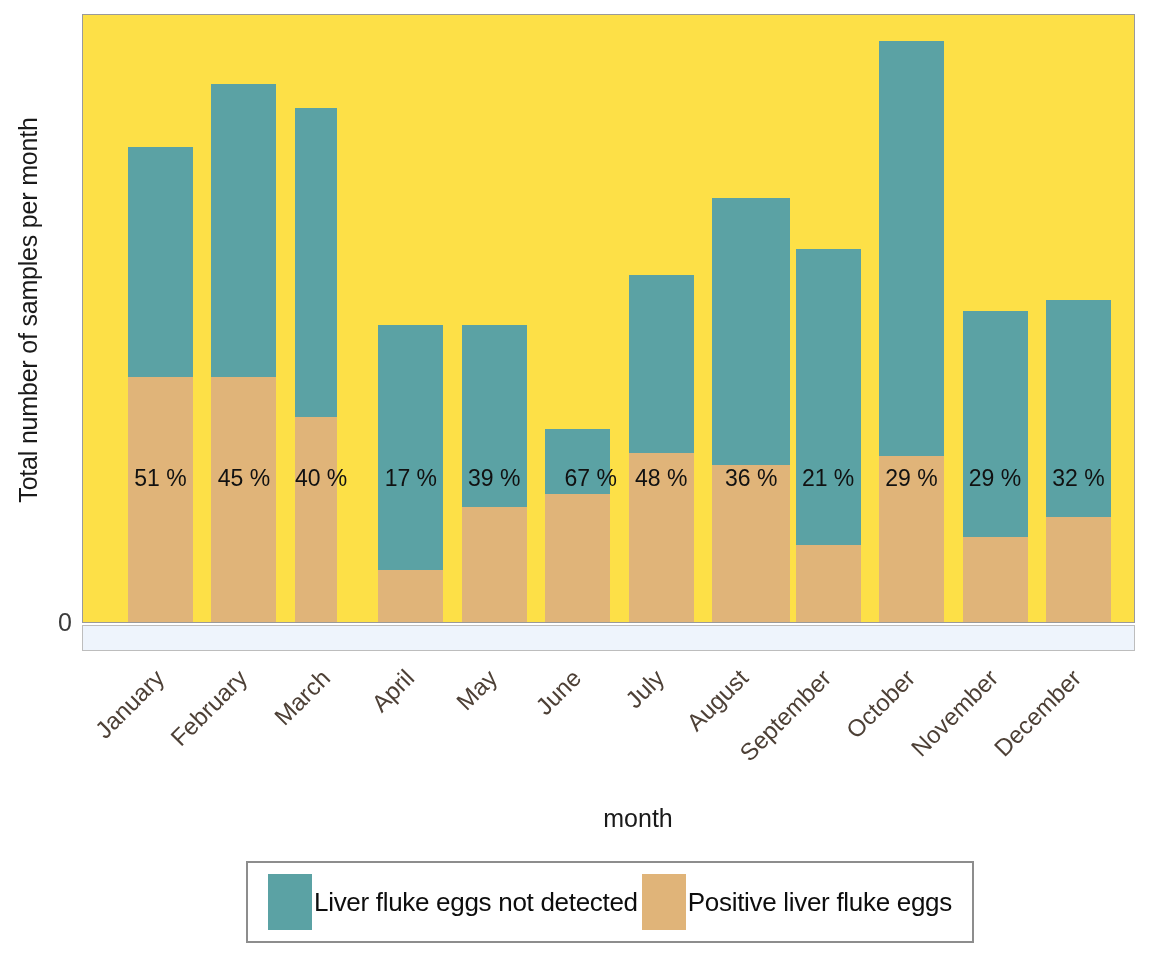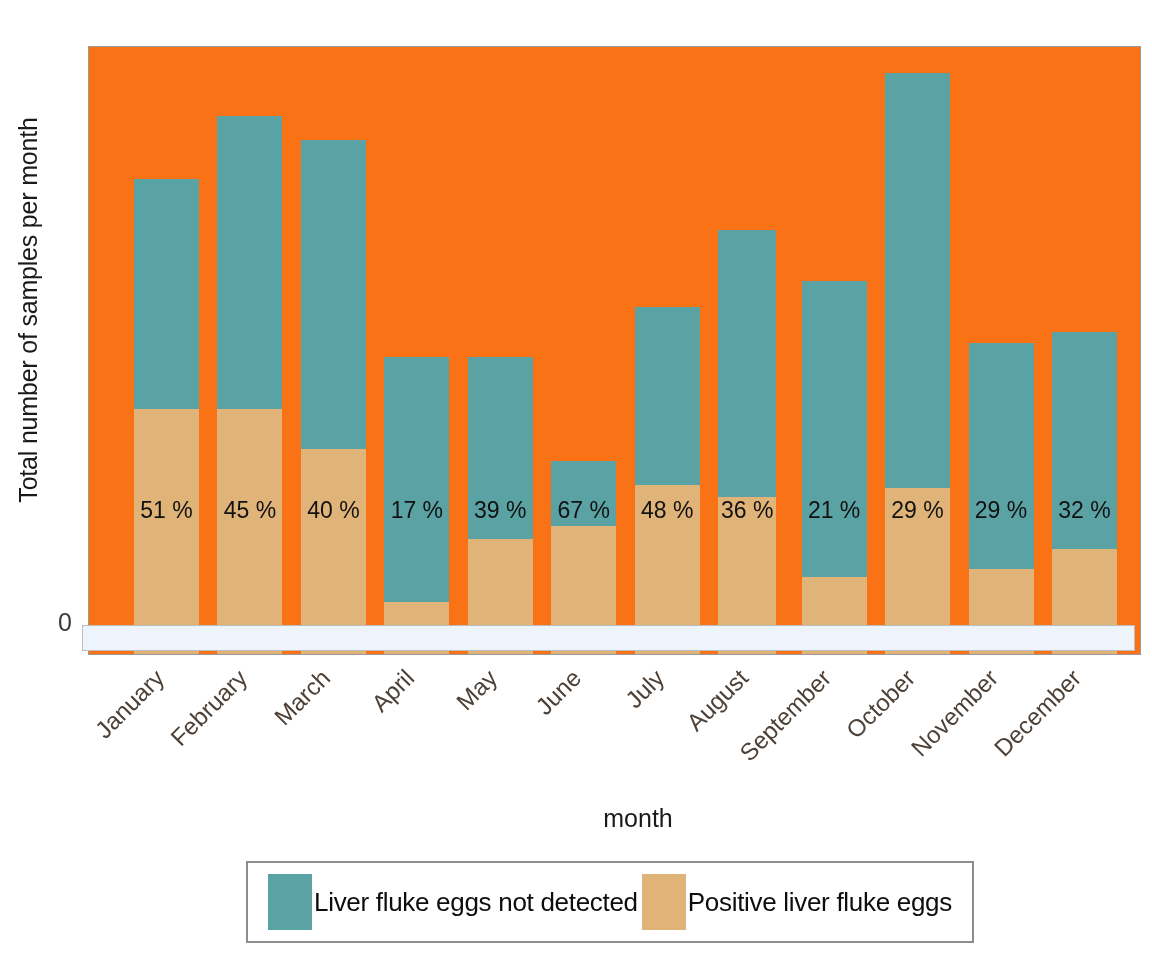--- a/index.html
+++ b/index.html
@@ -49,29 +49,28 @@
     width: 28px;
     text-align: right;
     font-size: 25px;
     color: #3b3b3b;
     line-height: 28px;
   }
 
   
   .plot-panel {
     position: absolute;
-    left: 88px;
+    left: 82px;
     top: 14px;
     width: 1053px;
     height: 609px;
-    background: #f97316;
+    background: #fde047;
     border: 1px solid #9a9a9a;
     box-sizing: border-box;
     overflow: hidden;
-    margin-top: 32px;
   }
 
   .bars-layer {
     position: absolute;
     left: 0; top: 0;
     width: 100%;
     height: 100%;
   }
 
   .bar-group {
@@ -186,46 +185,46 @@
         <div class="bar-group" style="left: 45px; width: 65px; height: 475px;">
           <div class="bar-seg seg-neg" style="background: rgb(91, 162, 164); bottom: 245px; height: 230px;"></div>
           <div class="bar-seg seg-pos" style="background: rgb(224, 180, 121); bottom: 0px; height: 245px;"></div>
           <div class="bar-pct-label" style="bottom: 131px;">51 %</div>
         </div>
         <div class="bar-group" style="left: 128.45px; width: 65px; height: 538px; border-radius: 19px;">
           <div class="bar-seg seg-neg" style="background: rgb(91, 162, 164); bottom: 245px; height: 293px;"></div>
           <div class="bar-seg seg-pos" style="background: rgb(224, 180, 121); bottom: 0px; height: 245px;"></div>
           <div class="bar-pct-label" style="bottom: 131px;">45 %</div>
         </div>
-        <div class="bar-group" style="left: 211.9px; width: 65px; height: 514px;">
+        <div class="bar-group" style="left: 211.9px; width: 42px; height: 514px;">
           <div class="bar-seg seg-neg" style="background: rgb(91, 162, 164); bottom: 205px; height: 309px;"></div>
           <div class="bar-seg seg-pos" style="background: rgb(224, 180, 121); bottom: 0px; height: 205px;"></div>
           <div class="bar-pct-label" style="bottom: 131px;">40 %</div>
         </div>
         <div class="bar-group" style="left: 295.35px; width: 65px; height: 297px;">
           <div class="bar-seg seg-neg" style="background: rgb(91, 162, 164); bottom: 52px; height: 245px;"></div>
           <div class="bar-seg seg-pos" style="background: rgb(224, 180, 121); bottom: 0px; height: 52px;"></div>
           <div class="bar-pct-label" style="bottom: 131px;">17 %</div>
         </div>
         <div class="bar-group" style="left: 378.8px; width: 65px; height: 297px;">
           <div class="bar-seg seg-neg" style="background: rgb(91, 162, 164); bottom: 115px; height: 182px;"></div>
           <div class="bar-seg seg-pos" style="background: rgb(224, 180, 121); bottom: 0px; height: 115px;"></div>
           <div class="bar-pct-label" style="bottom: 131px;">39 %</div>
         </div>
         <div class="bar-group" style="left: 462.25px; width: 65px; height: 193px;">
           <div class="bar-seg seg-neg" style="background: rgb(91, 162, 164); bottom: 128px; height: 65px;"></div>
           <div class="bar-seg seg-pos" style="background: rgb(224, 180, 121); bottom: 0px; height: 128px;"></div>
-          <div class="bar-pct-label" style="bottom: 131px;">67 %</div>
+          <div class="bar-pct-label" style="bottom: 131px; padding-left: 13px;">67 %</div>
         </div>
         <div class="bar-group" style="left: 545.7px; width: 65px; height: 347px; border-radius: 28px;">
           <div class="bar-seg seg-neg" style="background: rgb(91, 162, 164); bottom: 169px; height: 178px;"></div>
           <div class="bar-seg seg-pos" style="background: rgb(224, 180, 121); bottom: 0px; height: 169px;"></div>
           <div class="bar-pct-label" style="bottom: 131px;">48 %</div>
         </div>
-        <div class="bar-group" style="left: 629.15px; width: 58px; height: 424px; text-decoration: underline;">
+        <div class="bar-group" style="left: 629.15px; width: 78px; height: 424px; text-decoration: underline;">
           <div class="bar-seg seg-neg" style="background: rgb(91, 162, 164); bottom: 157px; height: 267px;"></div>
           <div class="bar-seg seg-pos" style="background: rgb(224, 180, 121); bottom: 0px; height: 157px;"></div>
           <div class="bar-pct-label" style="bottom: 131px;">36 %</div>
         </div>
         <div class="bar-group" style="left: 712.6px; width: 65px; height: 373px;">
           <div class="bar-seg seg-neg" style="background: rgb(91, 162, 164); bottom: 77px; height: 296px;"></div>
           <div class="bar-seg seg-pos" style="background: rgb(224, 180, 121); bottom: 0px; height: 77px;"></div>
           <div class="bar-pct-label" style="bottom: 131px;">21 %</div>
         </div>
         <div class="bar-group" style="left: 796.05px; width: 65px; height: 581px;">

